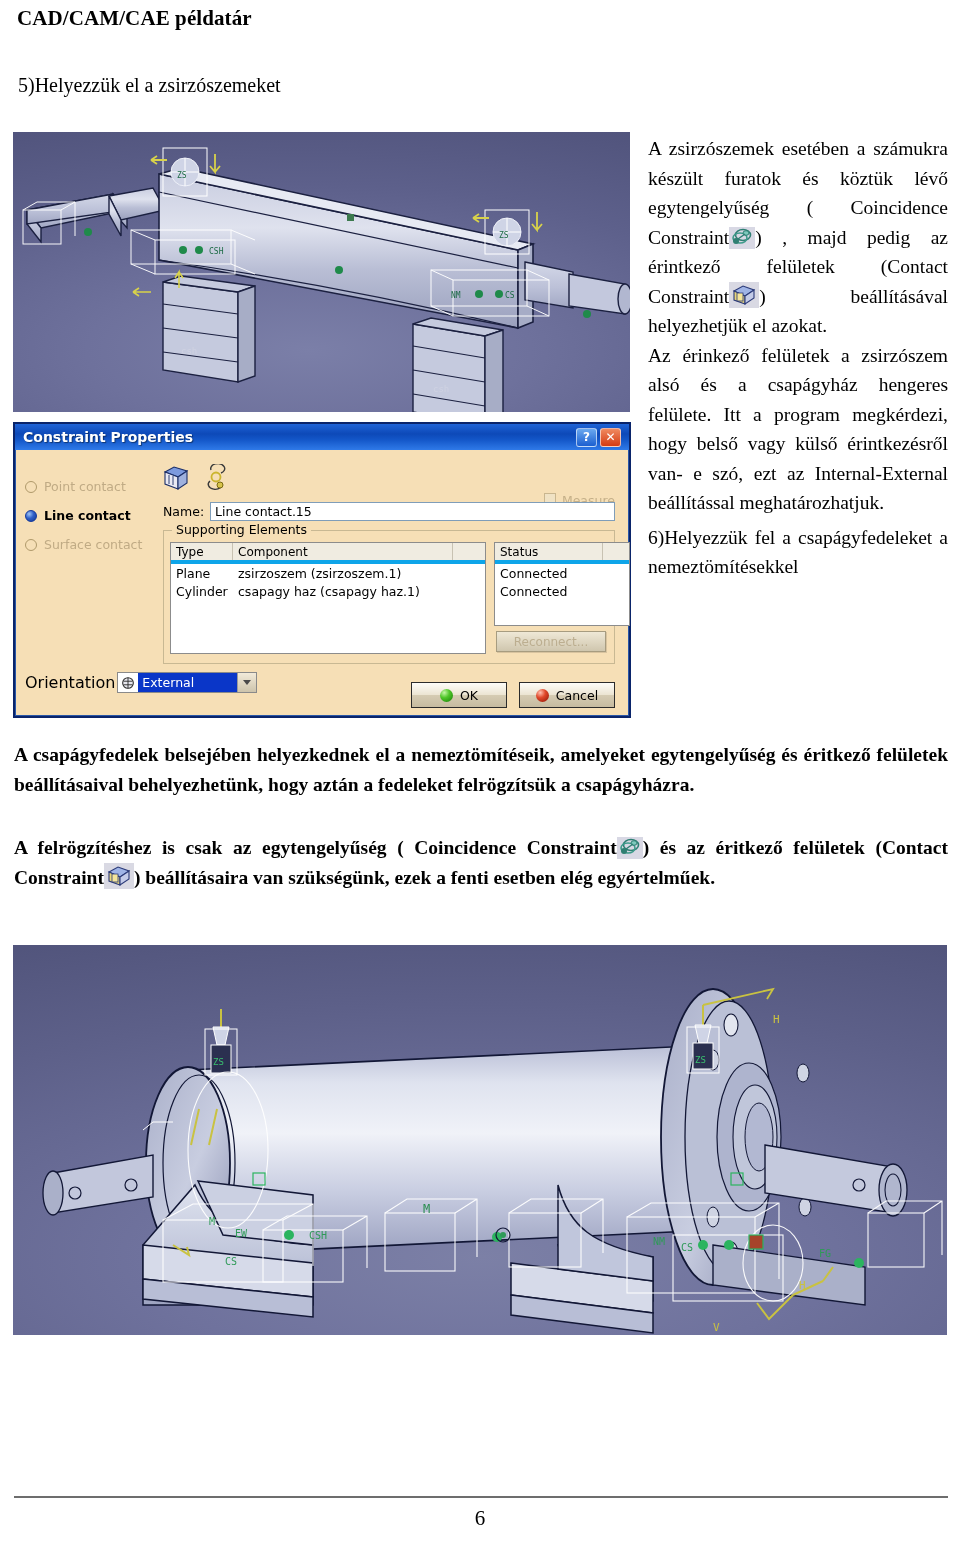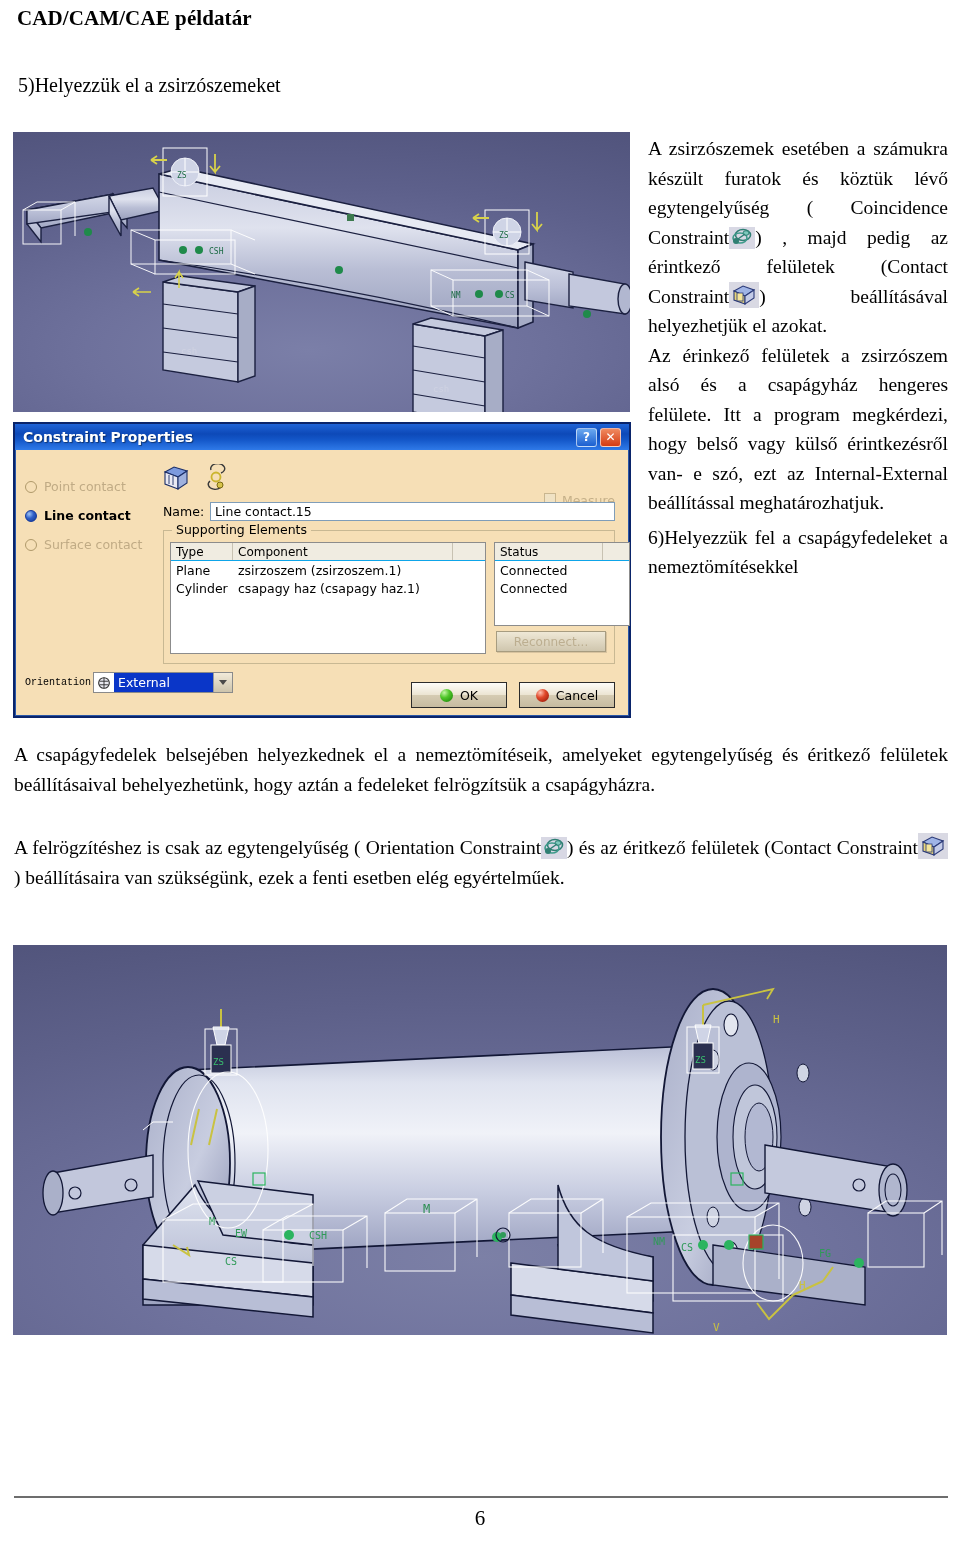--- a/index.html
+++ b/index.html
@@ -48,21 +48,21 @@
     font-size:19.5px;line-height:29.5px;text-align:justify;
     text-justify:inter-word;
   }
   .rcol p{margin:0;}
   .rcol .blk{margin:0 0 0 0;}
   .rcol .gap{height:5px;}
 
   
   .fw{
     position:absolute;left:14px;width:934px;
-    font-size:19.5px;line-height:30px;text-align:justify;
+    font-size:19.5px;line-height:30px;text-align:justify;font-weight:bold;
   }
   .fw p{margin:0;}
   #para-fedelek{top:740px;}
   #para-felrogzites{top:833px;}
 
   
   .ico{display:inline-block;vertical-align:-5px;}
   .ico svg{display:block;}
   .ico-coin{width:26px;height:22px;background:#d8d8e4;}
   .ico-cont{width:30px;height:26px;background:#d9d9e3;}
@@ -138,21 +138,21 @@
     position:absolute;left:148px;top:80px;width:452px;height:134px;
     border:1px solid #c8b893;box-sizing:border-box;
   }
   .group-cap{
     position:absolute;left:8px;top:-9px;background:#f6dfb6;padding:0 4px;
     font-size:12.5px;
   }
   .tbl-wrap{position:absolute;left:6px;top:11px;width:316px;height:112px;background:#fff;border:1px solid #8c8c8c;box-sizing:border-box;}
   .sta-wrap{position:absolute;left:330px;top:11px;width:136px;height:84px;background:#fff;border:1px solid #8c8c8c;box-sizing:border-box;}
   .thead{
-    display:flex;height:17px;background:#f0ece1;border-bottom:1px solid #0ea5e9;
+    display:flex;height:17px;background:#f0ece1;border-bottom:4px solid #0ea5e9;
     font-size:12px;align-items:center;
   }
   .th{padding-left:5px;box-sizing:border-box;border-right:1px solid #c8c2b2;height:100%;display:flex;align-items:center;}
   .th.type{width:62px;}
   .th.comp{flex:1;}
   .th.extra{width:32px;border-right:none;}
   .th.status{flex:1;border-right:1px solid #c8c2b2;}
   .th.sextra{width:26px;border-right:none;}
   .trow{display:flex;height:18px;font-size:12.5px;align-items:center;}
   .td{padding-left:5px;box-sizing:border-box;}
@@ -163,21 +163,21 @@
   .reconnect{
     position:absolute;left:332px;top:100px;width:110px;height:21px;
     background:linear-gradient(to bottom,#efe8d6,#cfc6ae);
     border:1px solid #a79c80;box-sizing:border-box;
     display:flex;align-items:center;justify-content:center;
     font-size:12px;color:#bcae90;
     box-shadow:1px 1px 0 rgba(0,0,0,.12);
   }
 
   .orient-row{position:absolute;left:10px;top:222px;display:flex;align-items:center;gap:2px;}
-  .orient-lbl{font-size:10px;font-family:Liberation Mono, monospace;}
+  .orient-lbl{font-size:16px;}
   .combo{
     width:140px;height:21px;display:flex;align-items:center;
     border:1px solid #8a8a8a;background:#fff;box-sizing:border-box;
   }
   .combo-icon{width:20px;height:19px;display:flex;align-items:center;justify-content:center;background:#fff;}
   .combo-val{
     flex:1;height:19px;background:#0a36c8;color:#fff;font-size:12.5px;
     display:flex;align-items:center;padding-left:4px;box-sizing:border-box;
   }
   .combo-arrow{
@@ -477,21 +477,21 @@
 
     </div>
   </div>
 
   <div class="fw" id="para-fedelek">
     <p>A csapágyfedelek belsejében helyezkednek el a nemeztömítéseik, amelyeket egytengelyűség és éritkező felületek beállításaival behelyezhetünk, hogy aztán a fedeleket felrögzítsük a csapágyházra.</p>
   </div>
 
   <div class="fw" id="para-felrogzites">
     <p>
-      <span>A felrögzítéshez is csak az egytengelyűség (  Orientation Constraint</span><span class="ico ico-coin"><svg viewBox="0 0 26 22" width="26" height="22">
+      <span>A felrögzítéshez is csak az egytengelyűség (  Coincidence Constraint</span><span class="ico ico-coin"><svg viewBox="0 0 26 22" width="26" height="22">
             <ellipse cx="14" cy="8" rx="7.5" ry="5.5" fill="none" stroke="#2e7f73" stroke-width="1.6"></ellipse>
             <ellipse cx="11" cy="11" rx="7" ry="5" fill="none" stroke="#3d9a8a" stroke-width="1.6"></ellipse>
             <ellipse cx="17" cy="6" rx="3" ry="2.3" fill="#7fc9bd" stroke="#2e7f73" stroke-width="1"></ellipse>
             <circle cx="7" cy="14" r="3" fill="#2f7f72"></circle>
             <path d="M9 12 L16 7" stroke="#2e7f73" stroke-width="1.4"></path>
           </svg></span><span>) és az éritkező felületek (Contact Constraint</span><span class="ico ico-cont"><svg viewBox="0 0 30 26" width="30" height="26">
             <polygon points="5,9 14,4 25,8 16,14" fill="#9fb4e6" stroke="#2b3a78" stroke-width="1.1"></polygon>
             <polygon points="5,9 16,14 16,22 5,18" fill="#e8d67a" stroke="#2b3a78" stroke-width="1.1"></polygon>
             <polygon points="16,14 25,8 25,16 16,22" fill="#c3cbe8" stroke="#2b3a78" stroke-width="1.1"></polygon>
             <rect x="8" y="11" width="6" height="8" fill="#f4e59a" stroke="#2b3a78" stroke-width=".8"></rect>

